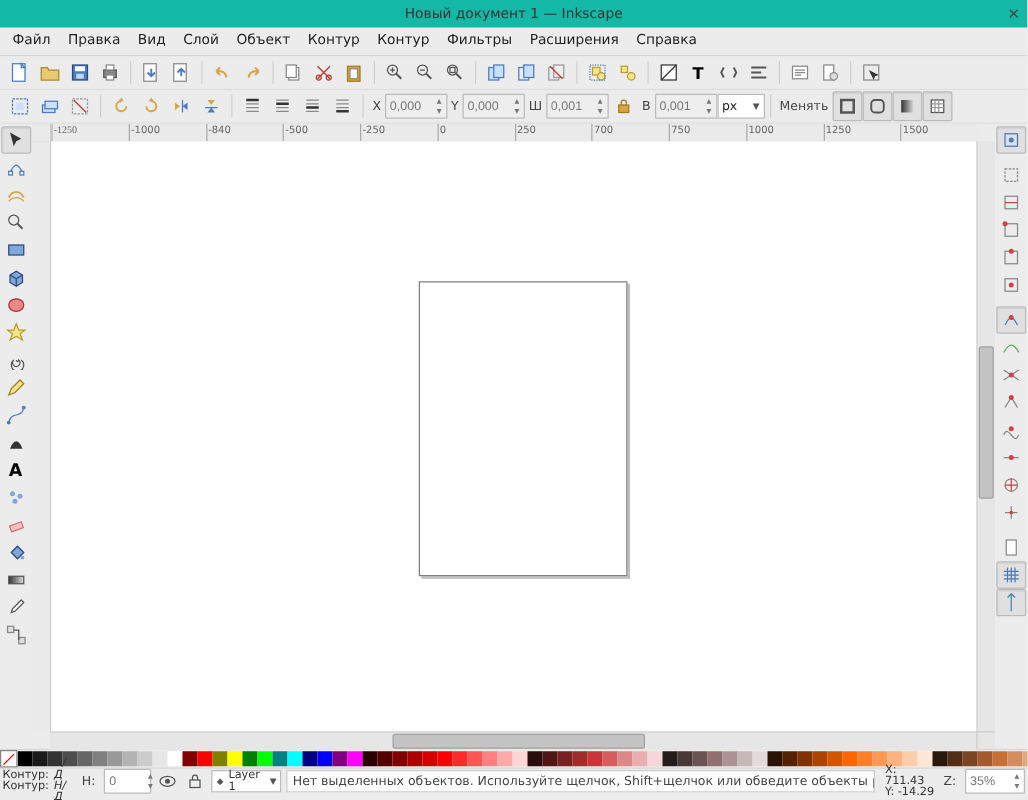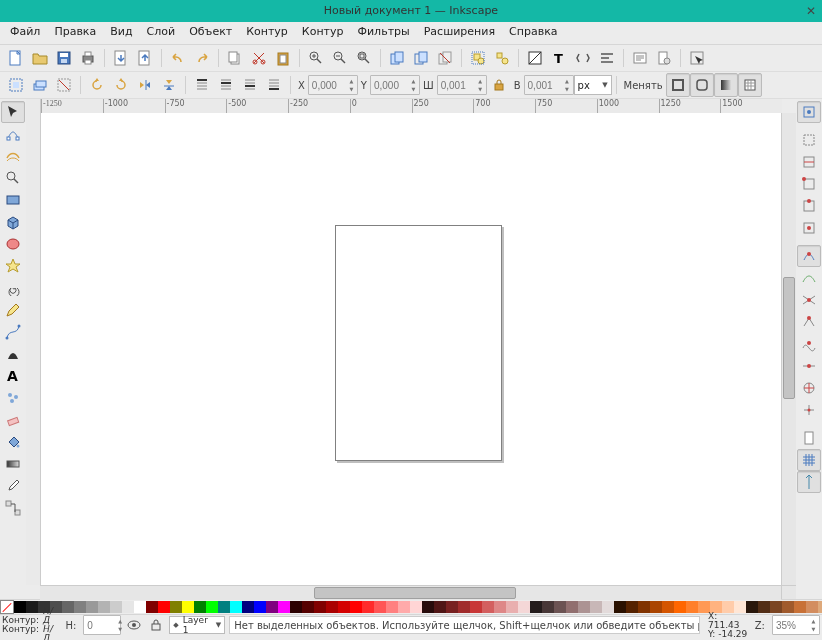--- a/index.html
+++ b/index.html
@@ -545,21 +545,21 @@
 
   <div class="canvas-zone">
     <div class="ruler-row">
       <div class="ruler-corner"></div>
       <div class="ruler-h" id="ruler-h">
           <div class="tick" style="left: 0px;"></div>
           <div class="tlbl" style="left: 2px; font-family: Liberation Serif, serif;">-1250</div>
           <div class="tick" style="left: 61.75px;"></div>
           <div class="tlbl" style="left: 63.75px;">-1000</div>
           <div class="tick" style="left: 123.5px;"></div>
-          <div class="tlbl" style="left: 125.5px;">-750</div>
+          <div class="tlbl" style="left: 125.5px;">-840</div>
           <div class="tick" style="left: 185.25px;"></div>
           <div class="tlbl" style="left: 187.25px;">-500</div>
           <div class="tick" style="left: 247px;"></div>
           <div class="tlbl" style="left: 249px;">-250</div>
           <div class="tick" style="left: 308.75px;"></div>
           <div class="tlbl" style="left: 310.75px;">0</div>
           <div class="tick" style="left: 370.5px;"></div>
           <div class="tlbl" style="left: 372.5px;">250</div>
           <div class="tick" style="left: 432.25px;"></div>
           <div class="tlbl" style="left: 434.25px;">700</div>

